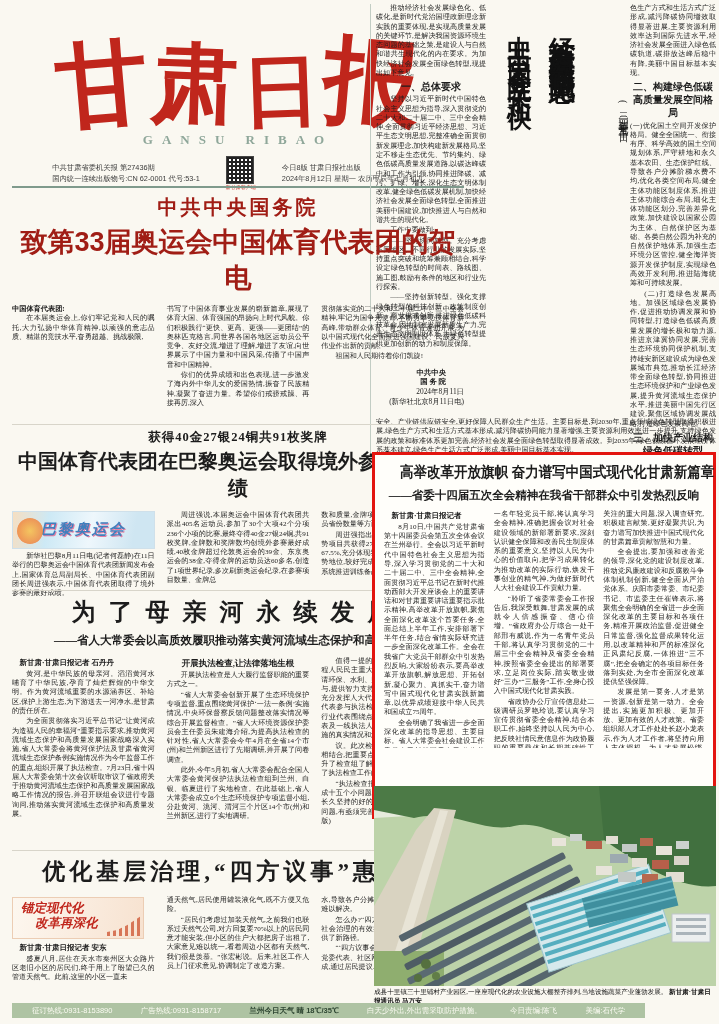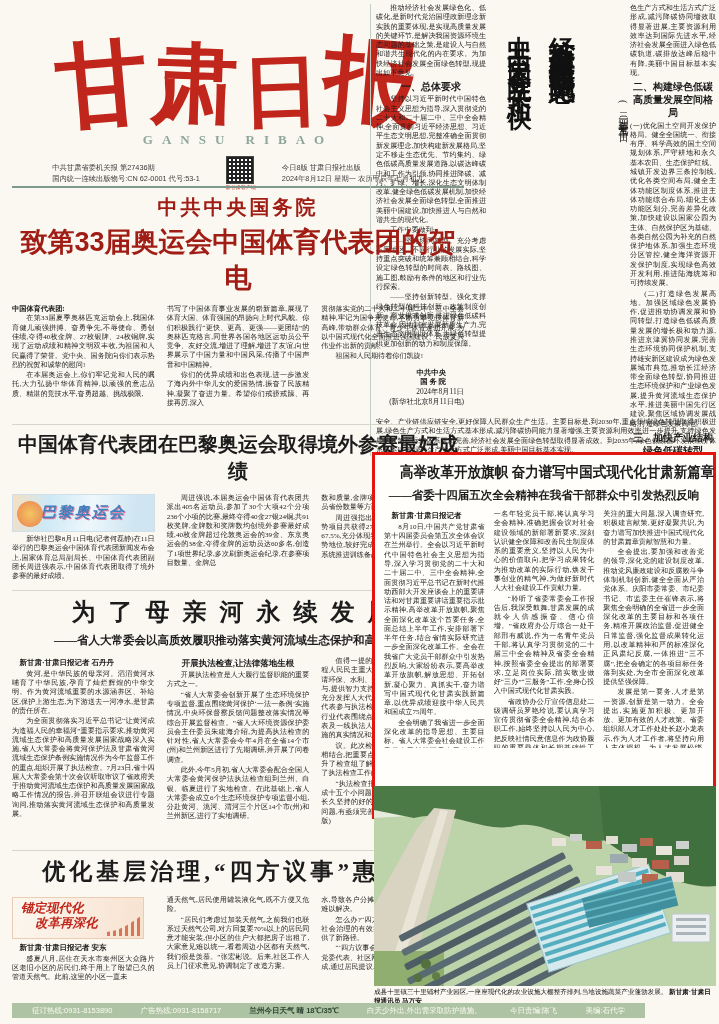--- a/index.html
+++ b/index.html
@@ -142,42 +142,41 @@
       </div>
       <div class="op-title">
         <div class="vline vline1">中共中央国务院关于加快</div>
         <div class="vline vline2">经济社会发展全面绿色转型的意见</div>
       </div>
       <div class="op-date">(二〇二四年七月三十一日)</div>
       <div class="op-colC smalltext cont">
         <p>色生产方式和生活方式广泛形成,减污降碳协同增效取得显著进展,主要资源利用效率达到国际先进水平,经济社会发展全面进入绿色低碳轨道,碳排放达峰后稳中有降,美丽中国目标基本实现。</p>
         <div class="sec-head">二、构建绿色低碳高质量发展空间格局</div>
         <div>
-            <p>(一)优化国土空间开发保护格局。健全全国统一、衔接有序、科学高效的国土空间规划体系,严守耕地和永久基本农田、生态保护红线、城镇开发边界三条控制线,优化各类空间布局,健全主体功能区制度体系,推进主体功能综合布局,细化主体功能区划分,完善差异化政策,加快建设以国家公园为主体、自然保护区为基础、各类自然公园为补充的自然保护地体系,加强生态环境分区管控,健全海洋资源开发保护制度,实现绿色高效开发利用,推进陆海统筹和可持续发展。</p>
+            <p>(一)优化国土空间开发保护格局。健全全国统一、衔接有序、科学高效的国土空间规划体系,严守耕地和永久基本农田、生态保护红线、导致各户分摊阶梯水费不均,优化各类空间布局,健全主体功能区制度体系,推进主体功能综合布局,细化主体功能区划分,完善差异化政策,加快建设以国家公园为主体、自然保护区为基础、各类自然公园为补充的自然保护地体系,加强生态环境分区管控,健全海洋资源开发保护制度,实现绿色高效开发利用,推进陆海统筹和可持续发展。</p>
             <p>(二)打造绿色发展高地。加强区域绿色发展协作,促进推动协调发展和协同转型,打造绿色低碳高质量发展的增长极和动力源,推进京津冀协同发展,完善生态环境协同保护机制,支持雄安新区建设成为绿色发展城市典范,推动长江经济带全面绿色转型,协同推进生态环境保护和产业绿色发展,提升黄河流域生态保护水平,推进美丽中国先行区建设,聚焦区域协调发展战略,打造绿色发展高地。</p>
           </div>
         <div class="sec-head">三、加快产业结构绿色低碳转型</div>
         <div>
             <p>(三)推进产业数字化智能化同绿色化深度融合。以数字化、智能化、绿色化融合发展为方向,加快传统产业工艺、技术、装备升级。</p>
           </div>
       </div>
     </div>
     <div class="op-wide smalltext cont">
       <p>安全、产业链供应链安全,更好保障人民群众生产生活。主要目标是,到2030年,重点领域绿色转型取得积极进展,绿色生产方式和生活方式基本形成,减污降碳协同能力显著增强,主要资源利用效率进一步提升,支持绿色发展的政策和标准体系更加完善,经济社会发展全面绿色转型取得显著成效。到2035年,绿色低碳循环发展经济体系基本建立,绿色生产生活方式广泛形成,美丽中国目标基本实现。</p>
     </div>
   </div>
 
   <div class="congrats">
     <div class="cg-kicker">中共中央国务院</div>
     <div class="cg-head">致第33届奥运会中国体育代表团的贺电</div>
     <div class="cols smalltext">
       <div>
         <div class="salute">中国体育代表团:</div>
         <div>
-            <p>在第33届夏季奥林匹克运动会上,我国体育健儿顽强拼搏、奋勇争先,不辱使命、勇创佳绩,夺得40枚金牌、27枚银牌、24枚铜牌,实现了运动成绩和精神文明双丰收,为祖国和人民赢得了荣誉。党中央、国务院向你们表示热烈的祝贺和诚挚的慰问!</p>
             <p>在本届奥运会上,你们牢记党和人民的嘱托,大力弘扬中华体育精神,以顽强的意志品质、精湛的竞技水平,奋勇超越、挑战极限,</p>
           </div>
       </div>
       <div class="cont">
         <div>
             <p>书写了中国体育事业发展的崭新篇章,展现了体育大国、体育强国的昂扬向上时代风貌。你们积极践行“更快、更高、更强——更团结”的奥林匹克格言,同世界各国各地区运动员公平竞争、友好交流,增进了理解,增进了友谊,向世界展示了中国力量和中国风采,传播了中国声音和中国精神。</p>
             <p>你们的优异成绩和出色表现,进一步激发了海内外中华儿女的爱国热情,振奋了民族精神,凝聚了奋进力量。希望你们戒骄戒躁、再接再厉,深入</p>
           </div>
       </div>
       <div class="cont">
@@ -189,20 +188,21 @@
           <div class="s">中共中央</div>
           <div class="s">国 务 院</div>
           <div>2024年8月11日</div>
           <div>(新华社北京8月11日电)</div>
         </div>
       </div>
     </div>
   </div>
 
   <div class="olympics">
+    <div class="ol-kicker">获得40金27银24铜共91枚奖牌</div>
     <div class="ol-head">中国体育代表团在巴黎奥运会取得境外参赛最好成绩</div>
     <div class="cols smalltext">
       <div>
         <div class="banner">
           <span>巴黎奥运会</span>
         </div>
         <div>
             <p>新华社巴黎8月11日电(记者何磊静)在11日举行的巴黎奥运会中国体育代表团新闻发布会上,国家体育总局副局长、中国体育代表团副团长周进强表示,中国体育代表团取得了境外参赛的最好成绩。</p>
           </div>
       </div>

